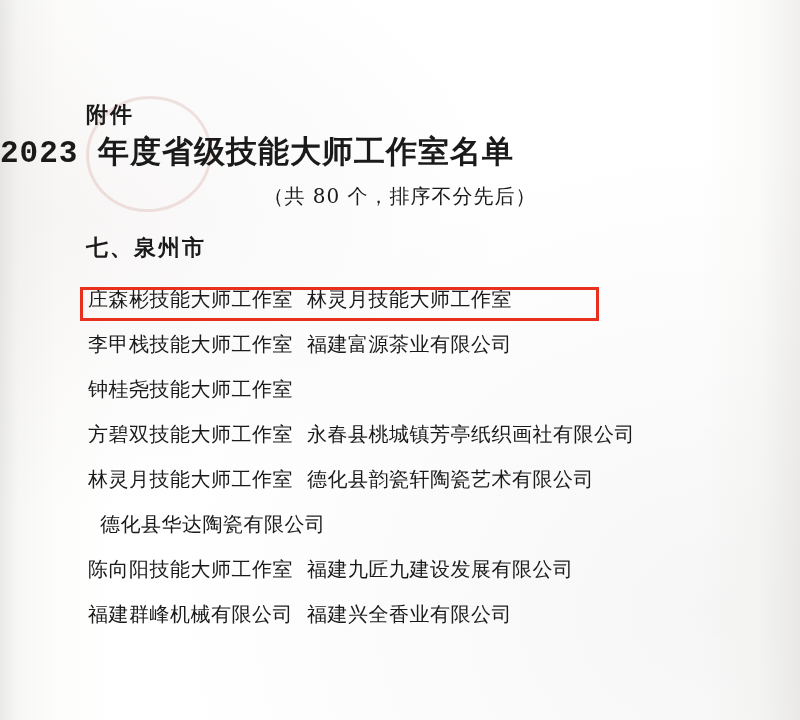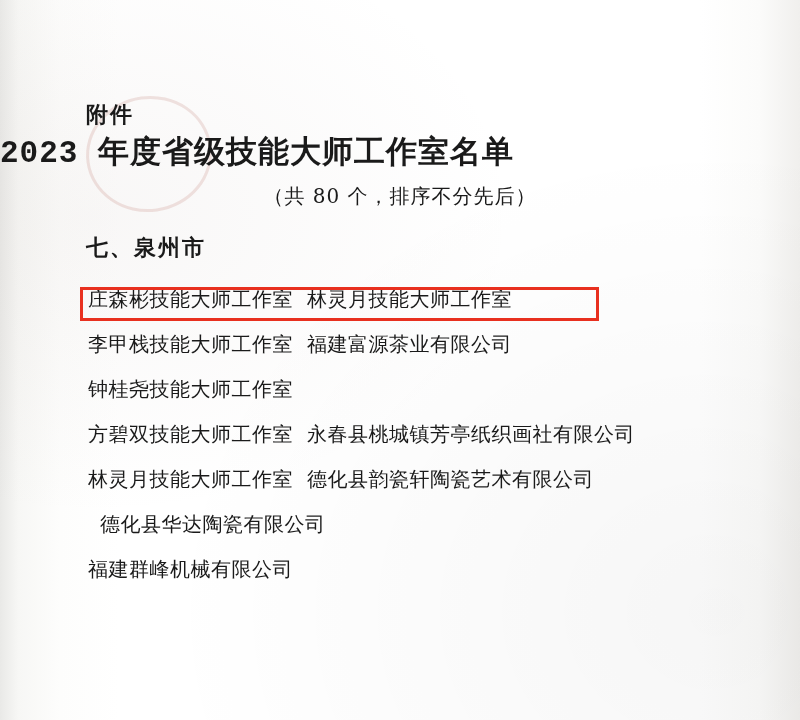--- a/index.html
+++ b/index.html
@@ -167,17 +167,22 @@
         <span class="company">永春县桃城镇芳亭纸织画社有限公司</span>
       </div>
       <div class="entry">
         <span class="studio">林灵月技能大师工作室</span>
         <span class="company">德化县韵瓷轩陶瓷艺术有限公司</span>
       </div>
       <div class="entry">
         <span class="company">德化县华达陶瓷有限公司</span>
       </div>
       <div class="entry">
+        <span class="studio">陈向阳技能大师工作室</span>
+        <span class="company">福建九匠九建设发展有限公司</span>
+      </div>
+      <div class="entry">
         <span class="studio">福建群峰机械有限公司</span>
+        <span class="company">福建兴全香业有限公司</span>
       </div>
     </div>
 
 </div>
 
 </body></html>

